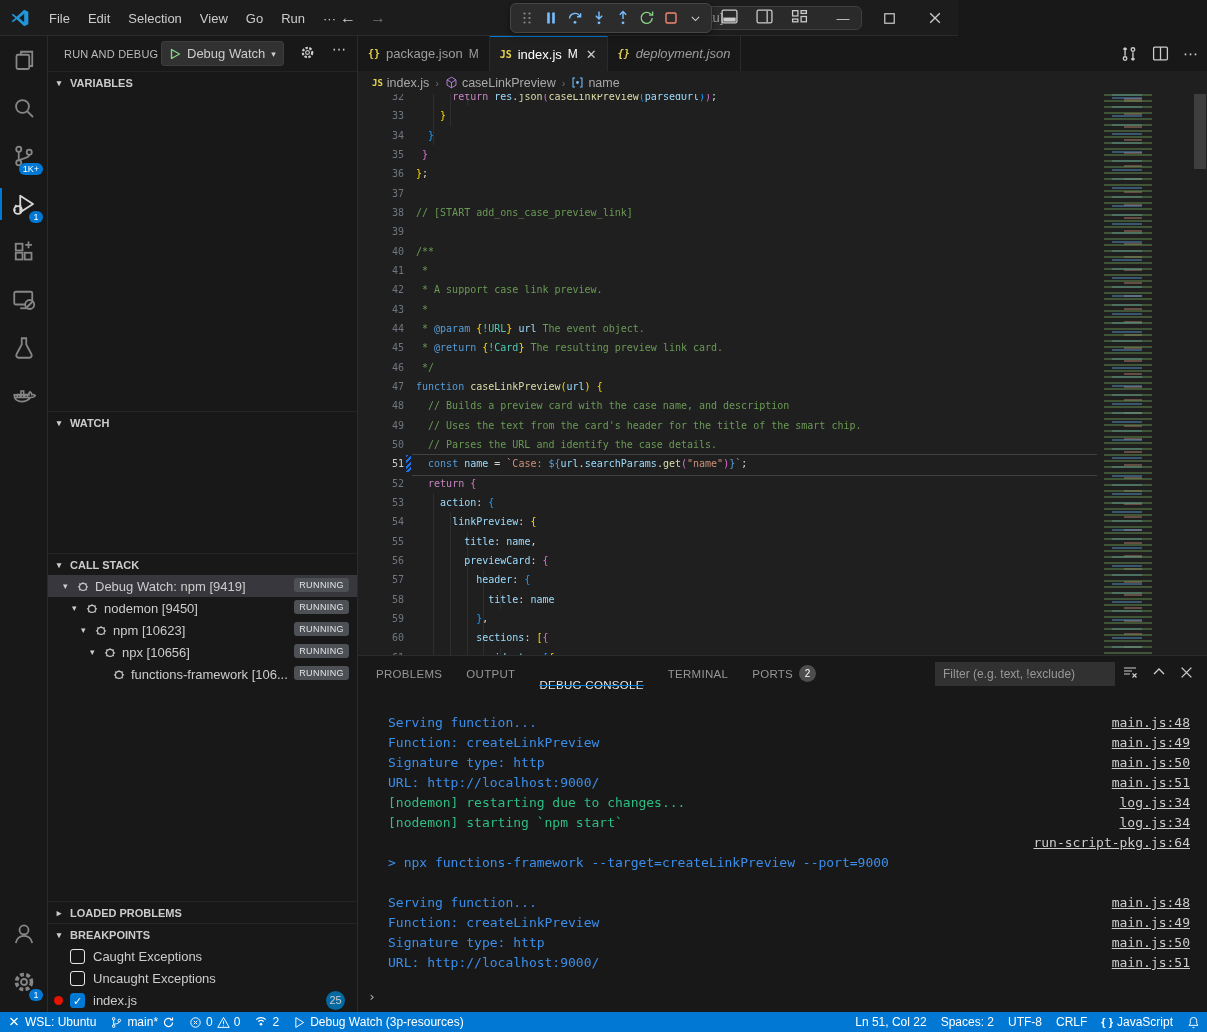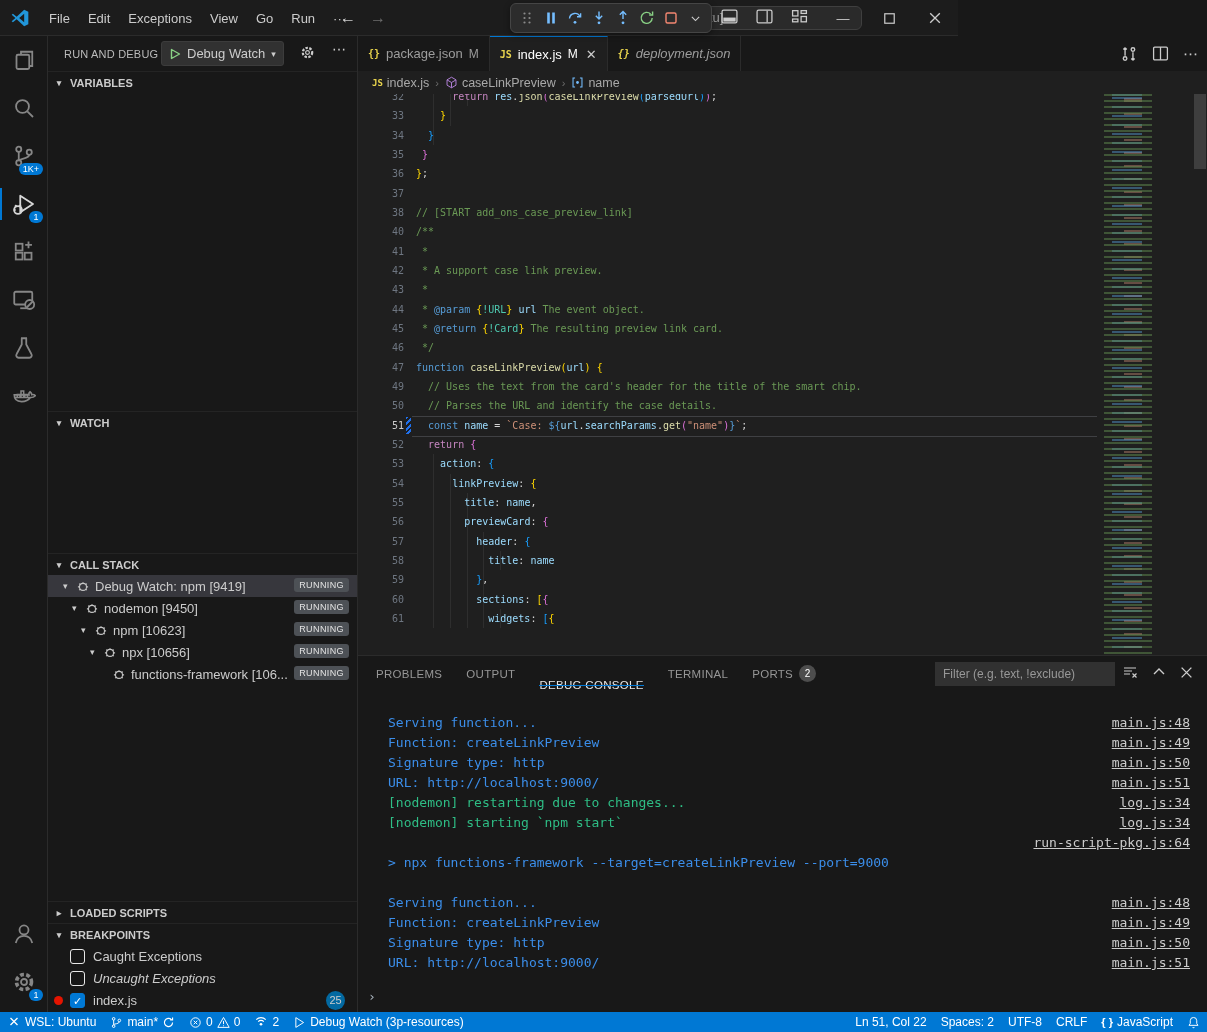--- a/index.html
+++ b/index.html
@@ -111,21 +111,21 @@
 
 <div id="app">
 
   <div id="titlebar">
     <svg id="logo" viewBox="0 0 24 24">
         <path fill="#2196d9" d="M17 2 8 10.5 3.5 7 2 8l4.5 4L2 16l1.5 1L8 13.5 17 22l5-2.5v-15L17 2zm0 5v10l-6-5 6-5z"></path>
       </svg>
     <div id="menus">
         <span class="menu-item">File</span>
         <span class="menu-item">Edit</span>
-        <span class="menu-item">Exceptions</span>
+        <span class="menu-item">Selection</span>
         <span class="menu-item">View</span>
         <span class="menu-item">Go</span>
         <span class="menu-item">Run</span>
         <span class="menu-item">···</span>
       </div>
     <div id="nav-arrows">
       <span class="navarrow" style="color:#cccccc">←</span>
       <span class="navarrow" style="color:#6e6e6e">→</span>
     </div>
     <div id="cmd-center">
@@ -421,33 +421,33 @@
               <circle cx="8" cy="9" r="4"></circle>
               <path d="M8 5V3.6M5 6.5L3.6 5.3M11 6.5l1.4-1.2M3.8 9H2.2M13.8 9h-1.6M5 11.5l-1.4 1.2M11 11.5l1.4 1.2"></path>
             </svg>
           </span>
           <span>functions-framework [106...</span>
           <span class="run-badge">RUNNING</span>
         </div>
       </div>
     <div class="section-head" style="top:865px">
       <span class="chev" style="font-size:9px">▸</span>
-        <span>LOADED SCRIPTS</span>
+        <span>LOADED PROBLEMS</span>
     </div>
     <div class="section-head" style="top:887px">
       <span class="chev">▾</span>
         <span>BREAKPOINTS</span>
     </div>
     <div id="breakpoint-rows">
         <div class="bp-row" style="top: 909px;">
           <span style="display: inline-block; width: 22px;"></span>
           <span class="checkbox"></span>
           <span>Caught Exceptions</span>
         </div>
-        <div class="bp-row" style="top: 931px; font-style: italic;">
+        <div class="bp-row" style="top: 931px;">
           <span style="display: inline-block; width: 22px;"></span>
           <span class="checkbox"></span>
           <span>Uncaught Exceptions</span>
         </div>
         <div class="bp-row" style="top: 953px;">
           <span class="bp-dot"></span>
           <span class="checkbox checked">✓</span>
           <span>index.js</span>
           <span class="bp-badge">25</span>
         </div>
@@ -514,28 +514,30 @@
       </div>
     <div id="code-area">
       <div id="code-lines">
           <div class="code-line"><span class="gut">32</span><span class="guide" style="left: 74.86px;"></span><span class="guide" style="left: 91.72px;"></span><span class="guide" style="left: 108.58px;"></span><span class="src"><span class="tk-fg">      </span><span class="tk-ctrl">return</span><span class="tk-fg"> </span><span class="tk-vr">res</span><span class="tk-fg">.</span><span class="tk-fn">json</span><span class="tk-b2">(</span><span class="tk-fn">caseLinkPreview</span><span class="tk-b3">(</span><span class="tk-vr">parsedUrl</span><span class="tk-b3">)</span><span class="tk-b2">)</span><span class="tk-fg">;</span></span></div>
           <div class="code-line"><span class="gut">33</span><span class="guide" style="left: 74.86px;"></span><span class="guide" style="left: 91.72px;"></span><span class="src"><span class="tk-fg">    </span><span class="tk-b1">}</span></span></div>
           <div class="code-line"><span class="gut">34</span><span class="guide" style="left: 74.86px;"></span><span class="src"><span class="tk-fg">  </span><span class="tk-b3">}</span></span></div>
           <div class="code-line"><span class="gut">35</span><span class="src"><span class="tk-fg"> </span><span class="tk-b2">}</span></span></div>
           <div class="code-line"><span class="gut">36</span><span class="src"><span class="tk-b1">}</span><span class="tk-fg">;</span></span></div>
           <div class="code-line"><span class="gut">37</span><span class="src"></span></div>
           <div class="code-line"><span class="gut">38</span><span class="src"><span class="tk-cmt">// [START add_ons_case_preview_link]</span></span></div>
+          <div class="code-line"><span class="gut">39</span><span class="src"></span></div>
           <div class="code-line"><span class="gut">40</span><span class="src"><span class="tk-cmt">/**</span></span></div>
           <div class="code-line"><span class="gut">41</span><span class="src"><span class="tk-cmt"> *</span></span></div>
           <div class="code-line"><span class="gut">42</span><span class="src"><span class="tk-cmt"> * A support case link preview.</span></span></div>
           <div class="code-line"><span class="gut">43</span><span class="src"><span class="tk-cmt"> *</span></span></div>
           <div class="code-line"><span class="gut">44</span><span class="src"><span class="tk-cmt"> * </span><span class="tk-kw">@param</span><span class="tk-fg"> </span><span class="tk-b1">{</span><span class="tk-typ">!URL</span><span class="tk-b1">}</span><span class="tk-fg"> </span><span class="tk-vr">url</span><span class="tk-cmt"> The event object.</span></span></div>
           <div class="code-line"><span class="gut">45</span><span class="src"><span class="tk-cmt"> * </span><span class="tk-kw">@return</span><span class="tk-fg"> </span><span class="tk-b1">{</span><span class="tk-typ">!Card</span><span class="tk-b1">}</span><span class="tk-cmt"> The resulting preview link card.</span></span></div>
           <div class="code-line"><span class="gut">46</span><span class="src"><span class="tk-cmt"> */</span></span></div>
           <div class="code-line"><span class="gut">47</span><span class="src"><span class="tk-kw">function</span><span class="tk-fg"> </span><span class="tk-fn">caseLinkPreview</span><span class="tk-b1">(</span><span class="tk-vr">url</span><span class="tk-b1">)</span><span class="tk-fg"> </span><span class="tk-b1">{</span></span></div>
+          <div class="code-line"><span class="gut">48</span><span class="src"><span class="tk-cmt">  // Builds a preview card with the case name, and description</span></span></div>
           <div class="code-line"><span class="gut">49</span><span class="src"><span class="tk-cmt">  // Uses the text from the card's header for the title of the smart chip.</span></span></div>
           <div class="code-line"><span class="gut">50</span><span class="src"><span class="tk-cmt">  // Parses the URL and identify the case details.</span></span></div>
           <div class="code-line current"><span class="gut">51</span><span class="gitmark"></span><span class="src"><span class="tk-fg">  </span><span class="tk-kw">const</span><span class="tk-fg"> </span><span class="tk-vr">name</span><span class="tk-fg"> = </span><span class="tk-str">`Case: </span><span class="tk-kw">${</span><span class="tk-vr">url</span><span class="tk-fg">.</span><span class="tk-vr">searchParams</span><span class="tk-fg">.</span><span class="tk-fn">get</span><span class="tk-b2">(</span><span class="tk-str">"name"</span><span class="tk-b2">)</span><span class="tk-kw">}</span><span class="tk-str">`</span><span class="tk-fg">;</span></span></div>
           <div class="code-line"><span class="gut">52</span><span class="src"><span class="tk-fg">  </span><span class="tk-ctrl">return</span><span class="tk-fg"> </span><span class="tk-b2">{</span></span></div>
           <div class="code-line"><span class="gut">53</span><span class="guide" style="left: 74.86px;"></span><span class="src"><span class="tk-fg">    </span><span class="tk-vr">action</span><span class="tk-fg">: </span><span class="tk-b3">{</span></span></div>
           <div class="code-line"><span class="gut">54</span><span class="guide" style="left: 74.86px;"></span><span class="guide" style="left: 91.72px;"></span><span class="src"><span class="tk-fg">      </span><span class="tk-vr">linkPreview</span><span class="tk-fg">: </span><span class="tk-b1">{</span></span></div>
           <div class="code-line"><span class="gut">55</span><span class="guide" style="left: 74.86px;"></span><span class="guide" style="left: 91.72px;"></span><span class="guide" style="left: 108.58px;"></span><span class="src"><span class="tk-fg">        </span><span class="tk-vr">title</span><span class="tk-fg">: </span><span class="tk-vr">name</span><span class="tk-fg">,</span></span></div>
           <div class="code-line"><span class="gut">56</span><span class="guide" style="left: 74.86px;"></span><span class="guide" style="left: 91.72px;"></span><span class="guide" style="left: 108.58px;"></span><span class="src"><span class="tk-fg">        </span><span class="tk-vr">previewCard</span><span class="tk-fg">: </span><span class="tk-b2">{</span></span></div>
           <div class="code-line"><span class="gut">57</span><span class="guide" style="left: 74.86px;"></span><span class="guide" style="left: 91.72px;"></span><span class="guide" style="left: 108.58px;"></span><span class="guide" style="left: 125.44px;"></span><span class="src"><span class="tk-fg">          </span><span class="tk-vr">header</span><span class="tk-fg">: </span><span class="tk-b3">{</span></span></div>
           <div class="code-line"><span class="gut">58</span><span class="guide" style="left: 74.86px;"></span><span class="guide" style="left: 91.72px;"></span><span class="guide" style="left: 108.58px;"></span><span class="guide" style="left: 125.44px;"></span><span class="guide" style="left: 142.3px;"></span><span class="src"><span class="tk-fg">            </span><span class="tk-vr">title</span><span class="tk-fg">: </span><span class="tk-vr">name</span></span></div>

